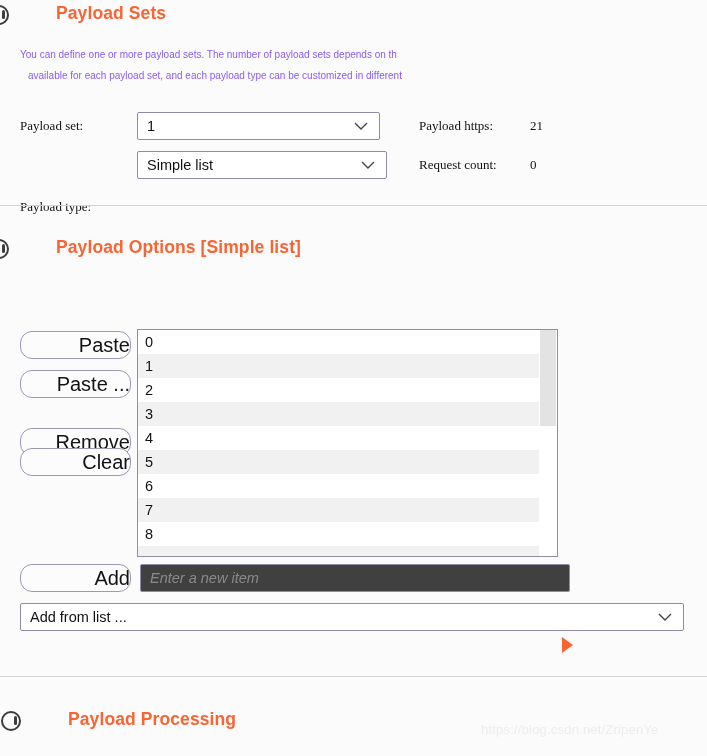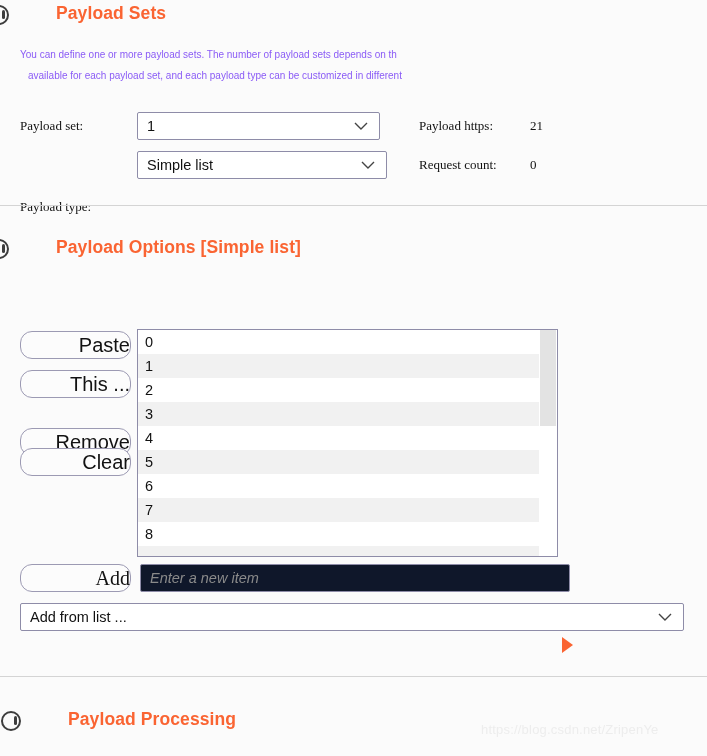--- a/index.html
+++ b/index.html
@@ -140,21 +140,21 @@
   .arrow-marker {
     position: absolute;
     width: 0; height: 0;
     border-left: 11px solid #fa6432;
     border-top: 8px solid transparent;
     border-bottom: 8px solid transparent;
   }
   .textinput {
     box-sizing: border-box;
     border: 1px solid #8e8ca8;
-    background: #0f172a;
+    background: #404040;
     border-radius: 2px;
     height: 28px;
     display: flex;
     align-items: center;
     padding: 0 9px;
   }
   .ph {
     font-size: 14.5px;
     font-style: italic;
     color: #8a8a8a;
@@ -214,21 +214,21 @@
 
   <div class="help-badge" style="top:33px;"></div>
 
   <div class="sec-title" style="position:absolute;left:20px;top:31px;">Payload Options [Simple list]</div>
 
 
   <div class="btn" style="position:absolute;left:20px;top:125px;">
     <span>Paste</span>
   </div>
   <div class="btn" style="position:absolute;left:20px;top:164px;">
-    <span>This ...</span>
+    <span>Paste ...</span>
   </div>
   <div class="btn" style="position:absolute;left:20px;top:203px;margin-top:19px;">
     <span>Remove</span>
   </div>
   <div class="btn" style="position:absolute;left:20px;top:242px;">
     <span>Clear</span>
   </div>
 
   <div class="listbox" style="position:absolute;left:137px;top:123px;width:421px;height:228px;">
     <div class="list-rows">
@@ -243,21 +243,21 @@
       <div class="row">8</div>
       <div class="row alt"></div>
     </div>
     <div class="vscroll">
       <div class="vthumb"></div>
     </div>
   </div>
 
   <div class="arrow-marker" style="left:562px;top:431px;"></div>
 
-  <div class="btn" style="position:absolute;left:20px;top:358px;font-family:Liberation Serif, serif;">
+  <div class="btn" style="position:absolute;left:20px;top:358px;">
     <span>Add</span>
   </div>
 
   <div class="textinput" style="position:absolute;left:140px;top:358px;width:430px;">
     <span class="ph">Enter a new item</span>
   </div>
 
   <div class="combo" style="position:absolute;left:20px;top:397px;width:664px;">
     <span class="val">Add from list ...</span>
     <span class="chev">

